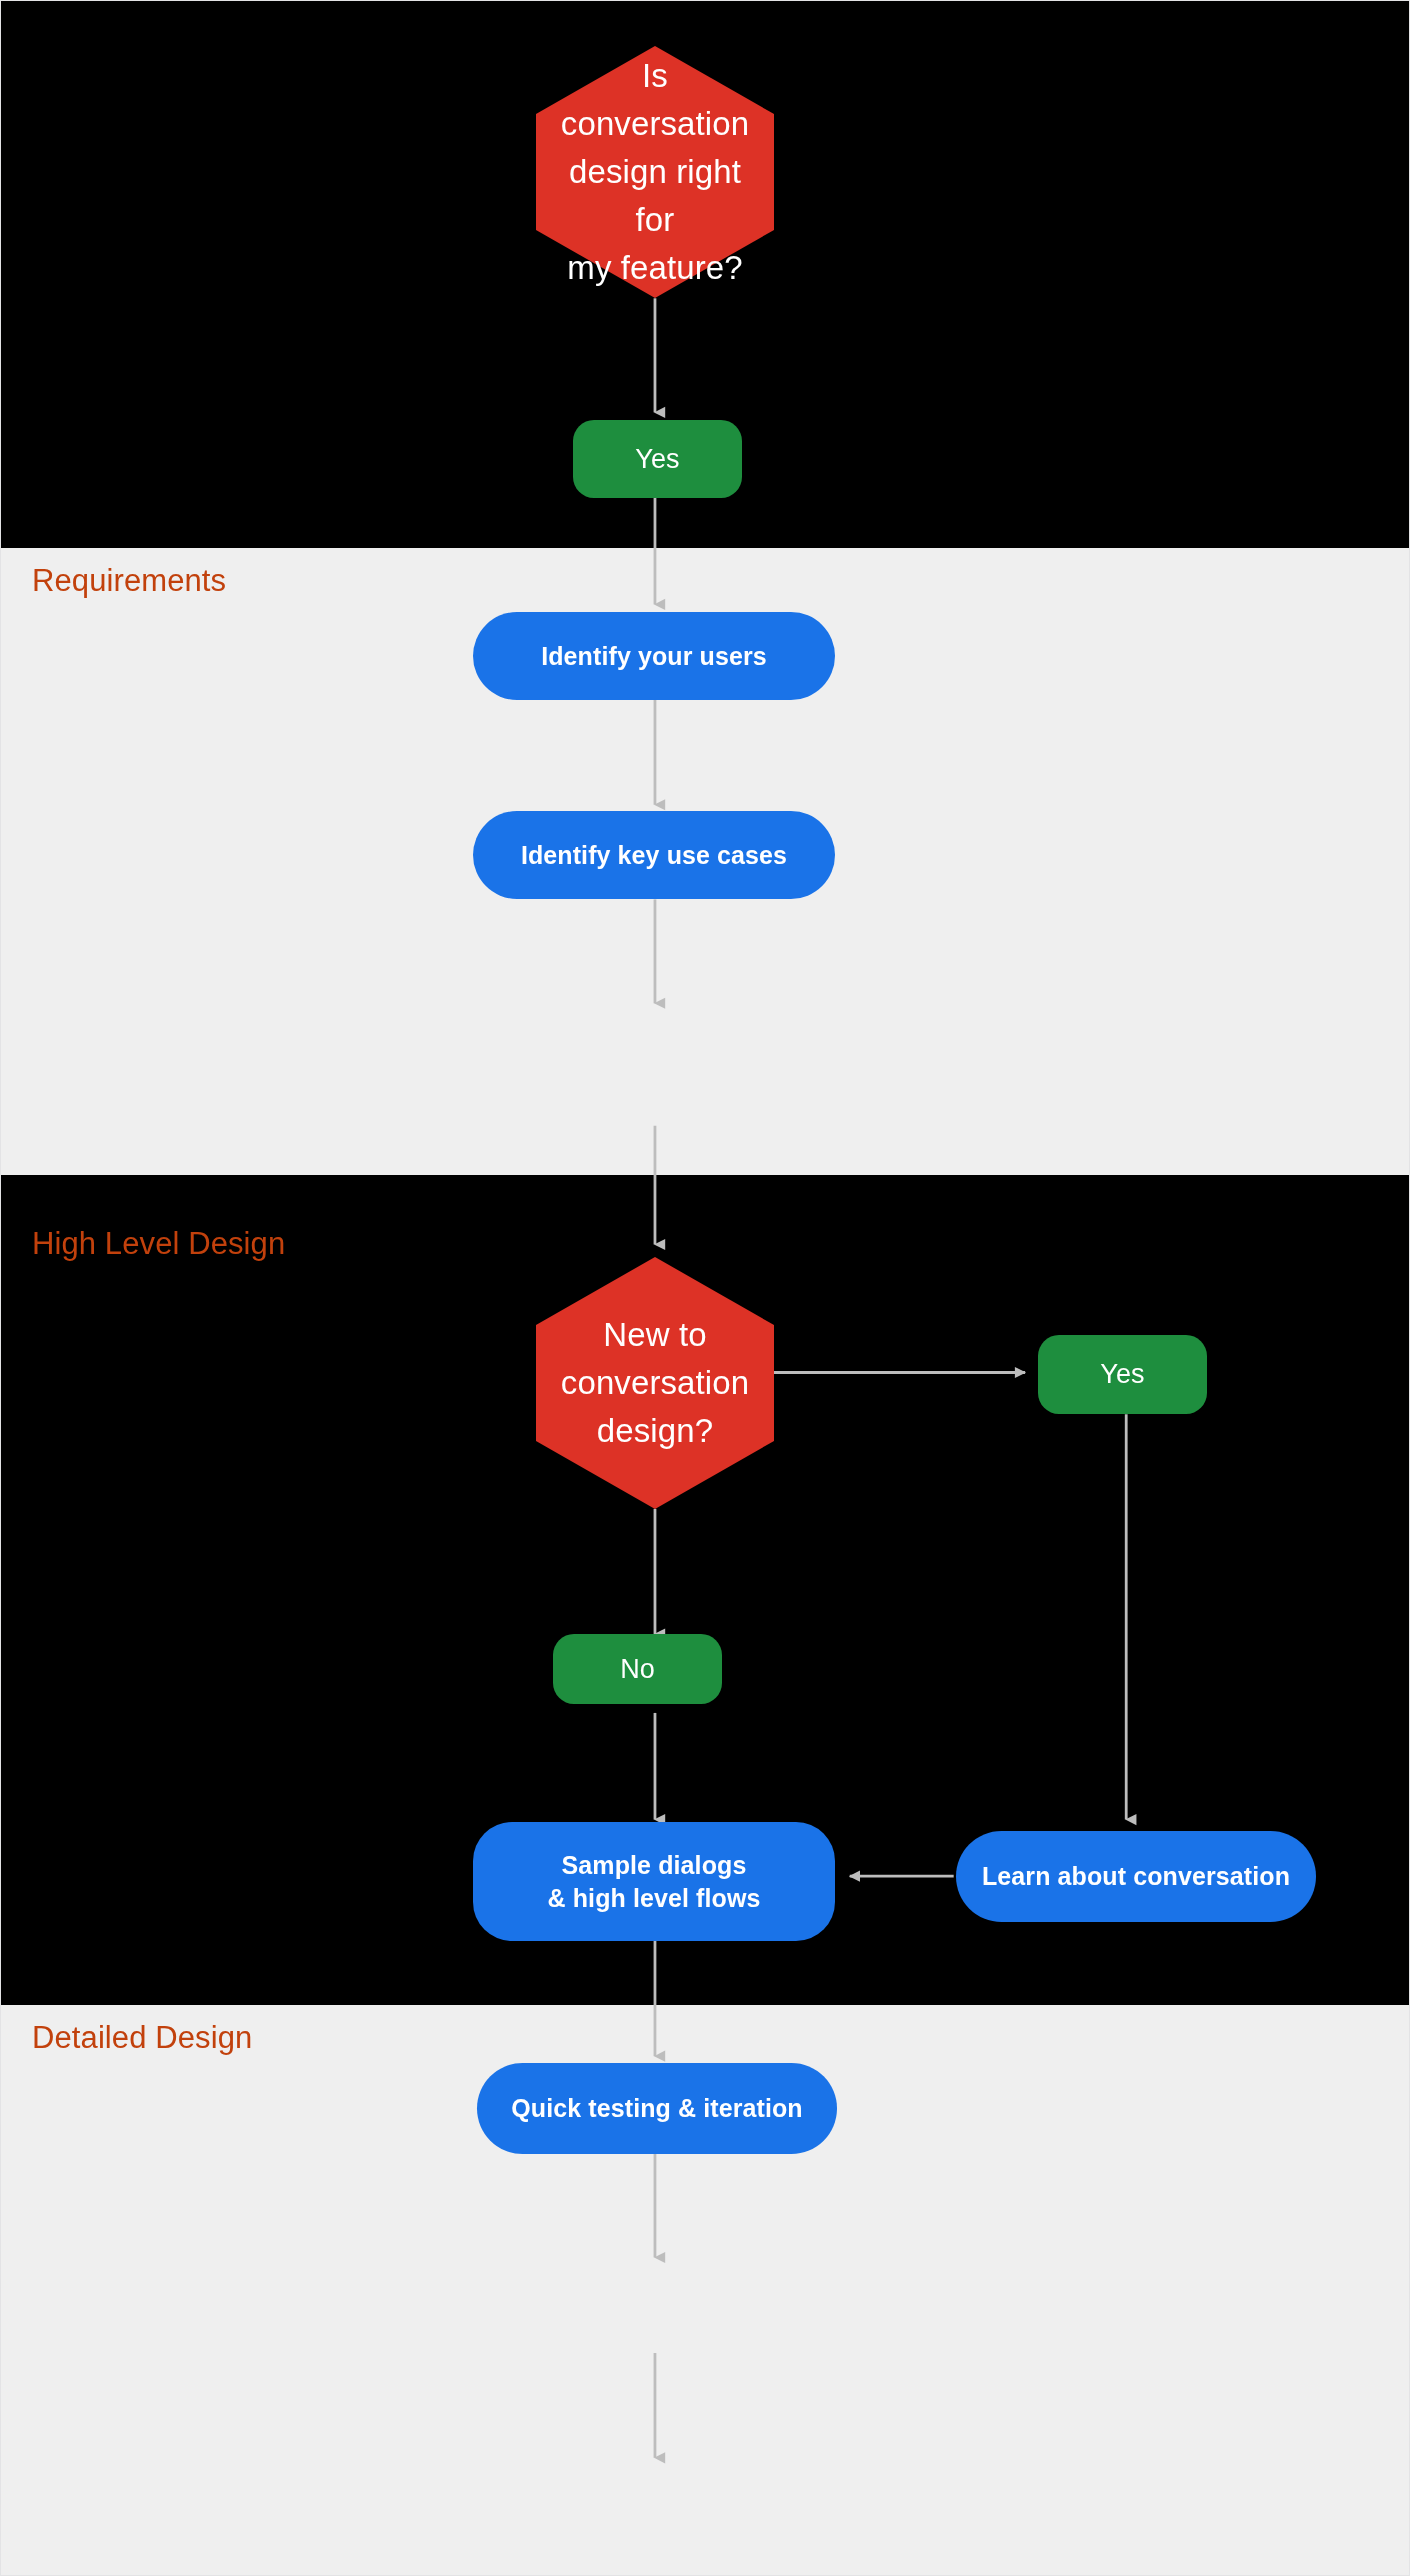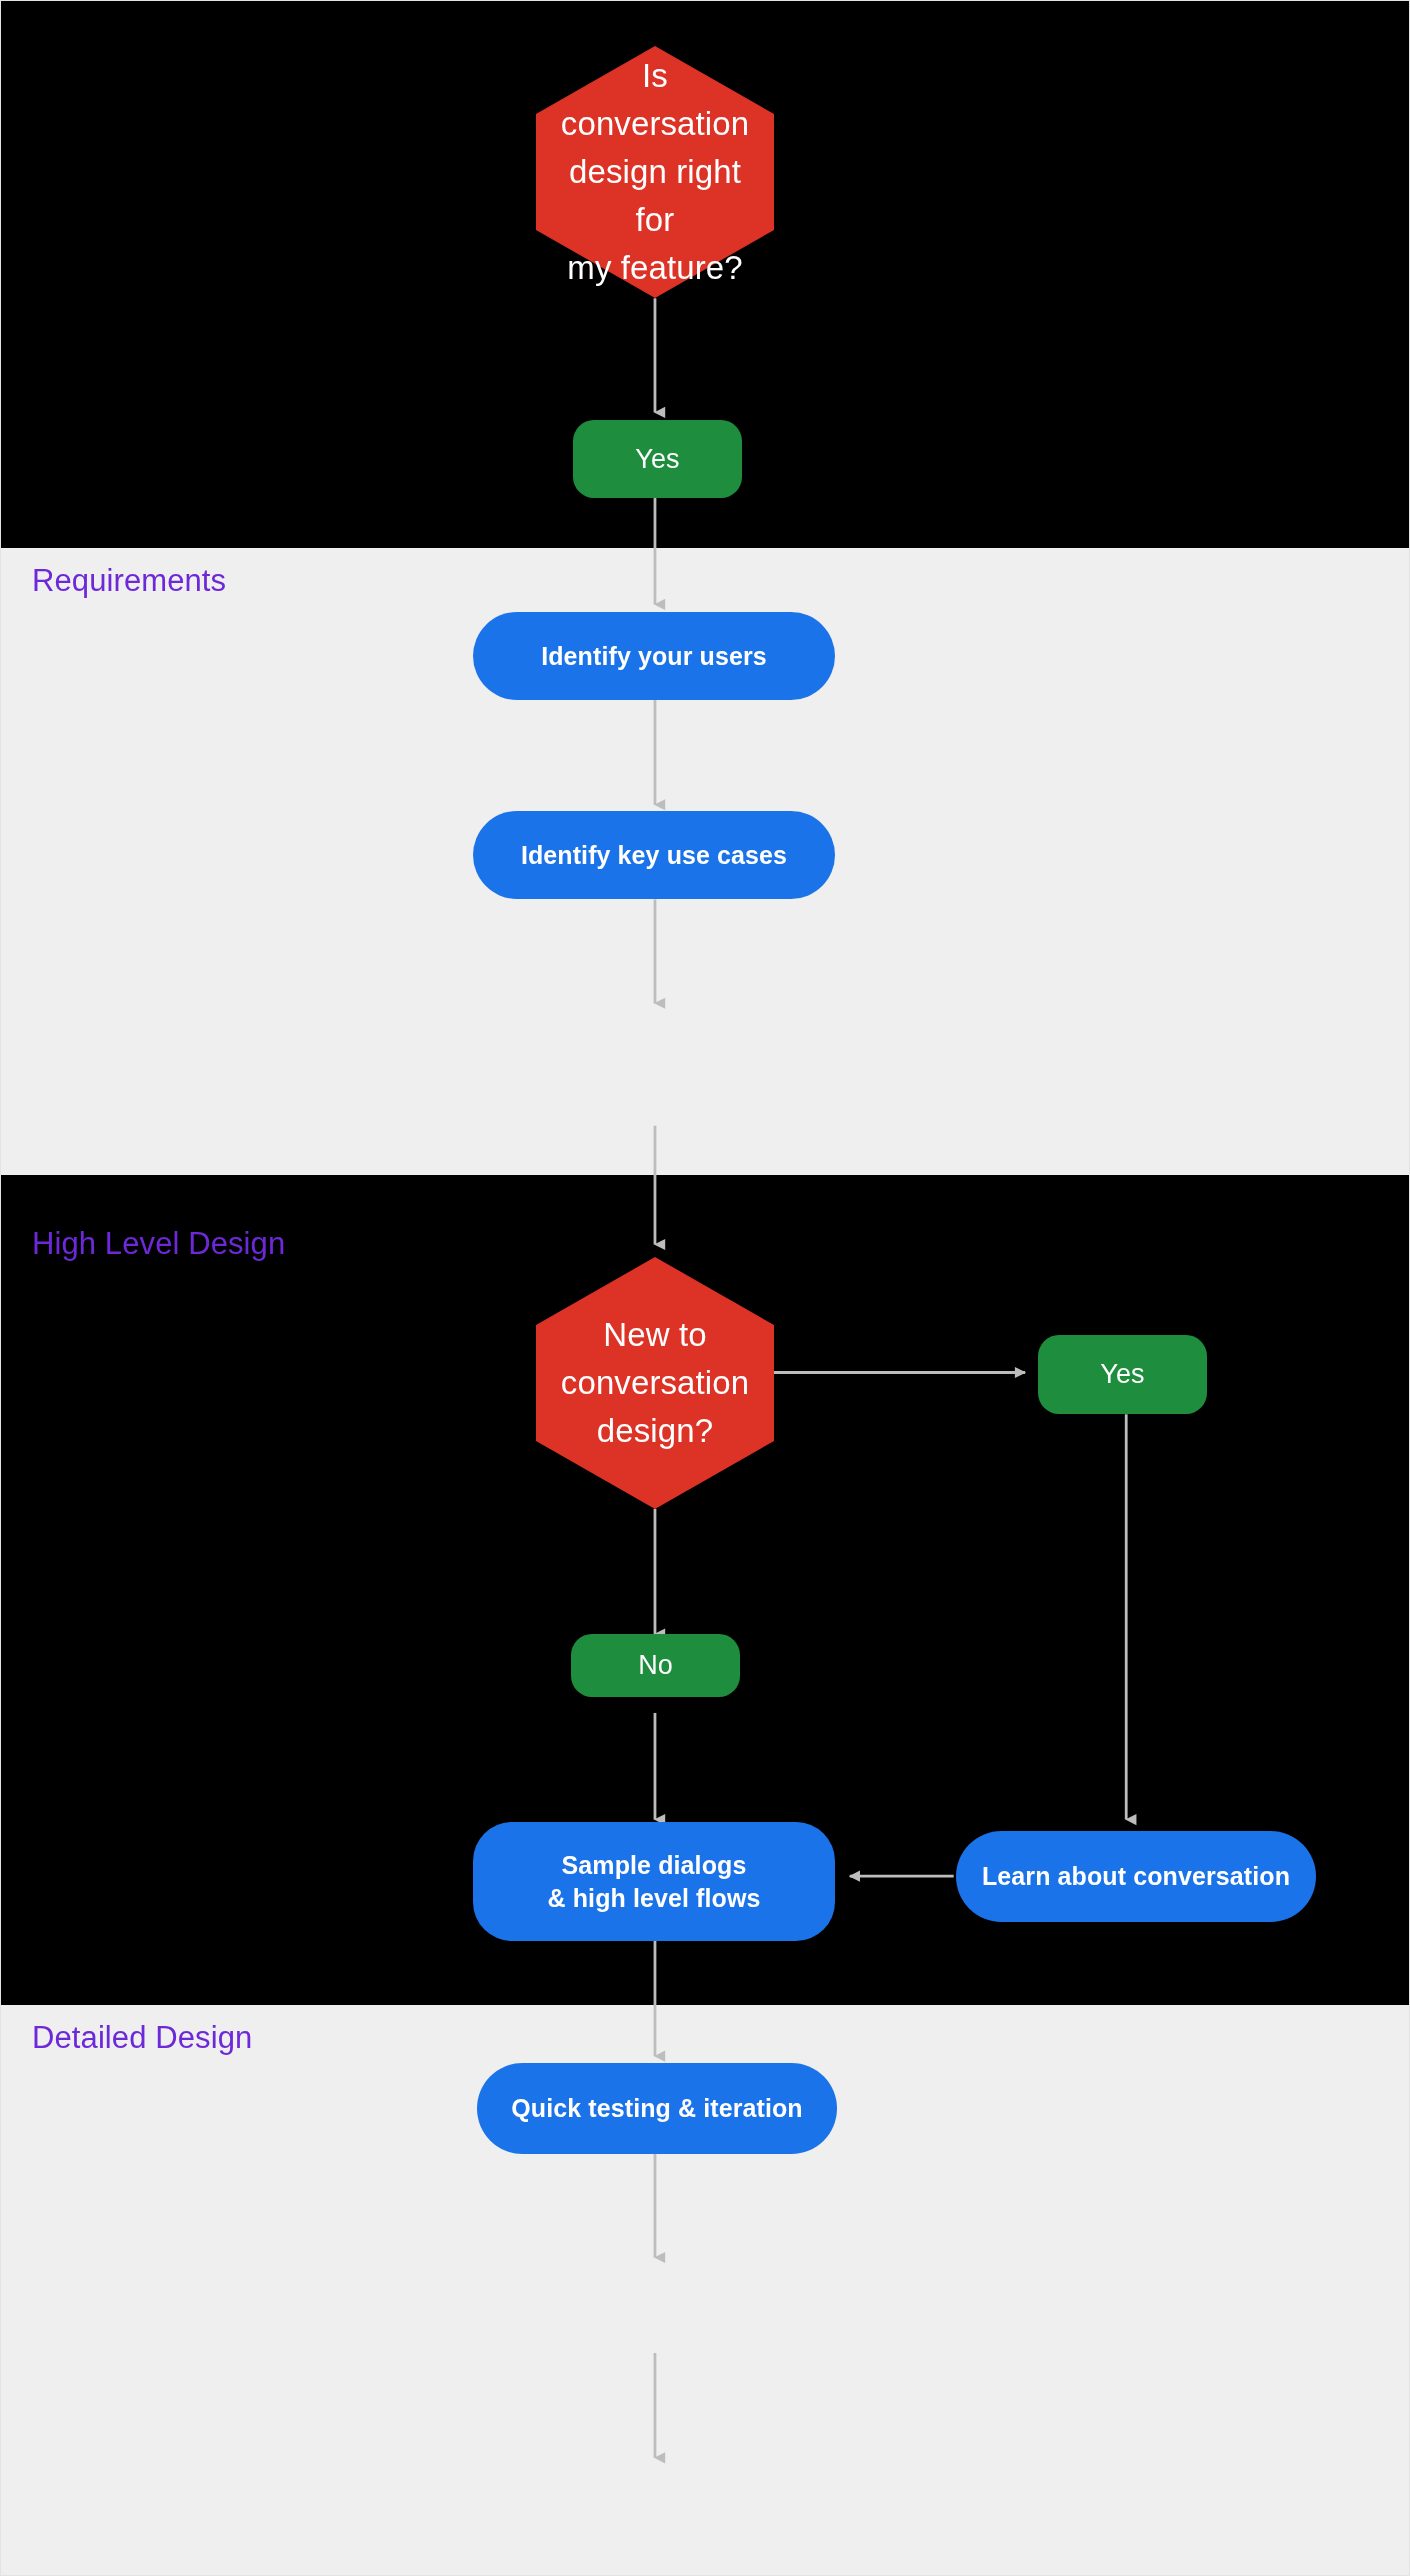--- a/index.html
+++ b/index.html
@@ -28,21 +28,21 @@
   .band.dark  { background: #000000; }
   .band.light { background: #efefef; }
 
   
   .section-title {
     position: absolute;
     font-size: 31px;
     font-weight: 400;
     letter-spacing: 0.1px;
     line-height: 1.2;
-    color: #6d28d9;
+    color: #c2410c;
     white-space: nowrap;
   }
 
   
   .conn {
     position: absolute;
     pointer-events: none;
   }
   .conn line, .conn polygon, .conn path {
     shape-rendering: geometricPrecision;
@@ -190,21 +190,21 @@
       <span class="nl">New to</span>
       <span class="nl">conversation</span>
       <span class="nl">design?</span>
     </div>
   </div>
 
   <div class="node answer" style="left:1037px; top:1334px; width:169px; height:79px;">
     <span>Yes</span>
   </div>
 
-  <div class="node answer" style="left:570px; top:1633px; width:169px; height:63px;">
+  <div class="node answer" style="left:552px; top:1633px; width:169px; height:70px;">
     <span>No</span>
   </div>
 
   <div class="node pill" style="left:955px; top:1830px; width:360px; height:91px;">
     <span>Learn about conversation</span>
   </div>
 
   <div class="node pill two-line" style="left:472px; top:1821px; width:362px; height:119px;">
     <div>
       <span class="nl">Sample dialogs</span>

